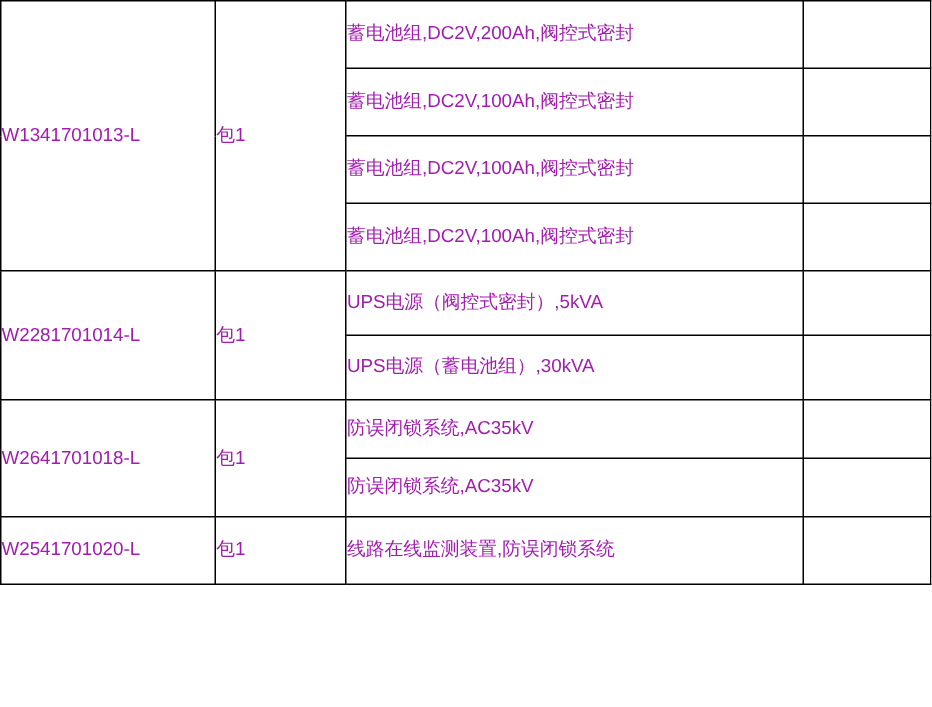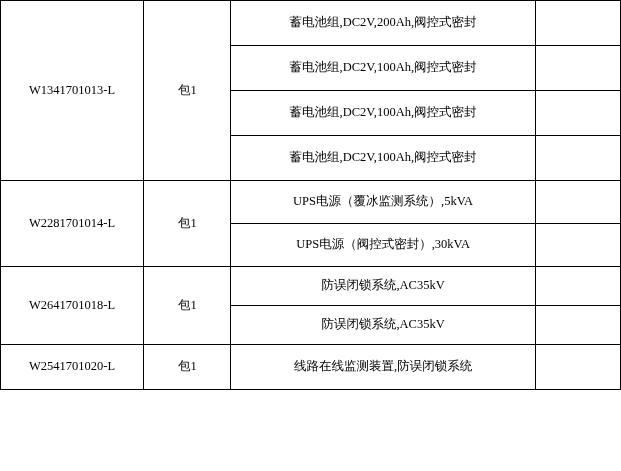--- a/index.html
+++ b/index.html
@@ -24,26 +24,25 @@
     border-collapse: collapse;
     table-layout: fixed;
     width: 621px;
     margin: 0;
     padding: 0;
   }
   table.spec-table td {
     border: 1px solid #000000;
     padding: 0;
     margin: 0;
-    text-align: center;
     vertical-align: middle;
     font-size: 12.5px;
     line-height: 1.25;
-    font-family: Liberation Serif, serif;
-    color: #000000;
+    font-family: Liberation Sans, sans-serif;
+    color: #a21caf;
   }
   
   col.c-code  { width: 143px; }
   col.c-pkg   { width:  87px; }
   col.c-desc  { width: 304px; }
   col.c-qty   { width:  85px; }
 
   td.code-cell {
     font-family: "Liberation Mono", "DejaVu Sans Mono", monospace;
     font-size: 12.5px;
@@ -97,25 +96,25 @@
         <td class="qty-cell"></td>
       </tr>
       <tr class="r-h44">
         <td class="desc-cell">蓄电池组,DC2V,100Ah,阀控式密封</td>
         <td class="qty-cell"></td>
       </tr>
 
       <tr class="r-h42">
         <td class="code-cell" rowspan="2">W2281701014-L</td>
         <td class="pkg-cell" rowspan="2">包1</td>
-        <td class="desc-cell">UPS电源（覆冰监测系统）,5kVA</td>
+        <td class="desc-cell">UPS电源（阀控式密封）,5kVA</td>
         <td class="qty-cell"></td>
       </tr>
       <tr class="r-h42">
-        <td class="desc-cell">UPS电源（阀控式密封）,30kVA</td>
+        <td class="desc-cell">UPS电源（蓄电池组）,30kVA</td>
         <td class="qty-cell"></td>
       </tr>
 
       <tr class="r-h38">
         <td class="code-cell" rowspan="2">W2641701018-L</td>
         <td class="pkg-cell" rowspan="2">包1</td>
         <td class="desc-cell">防误闭锁系统,AC35kV</td>
         <td class="qty-cell"></td>
       </tr>
       <tr class="r-h38">

